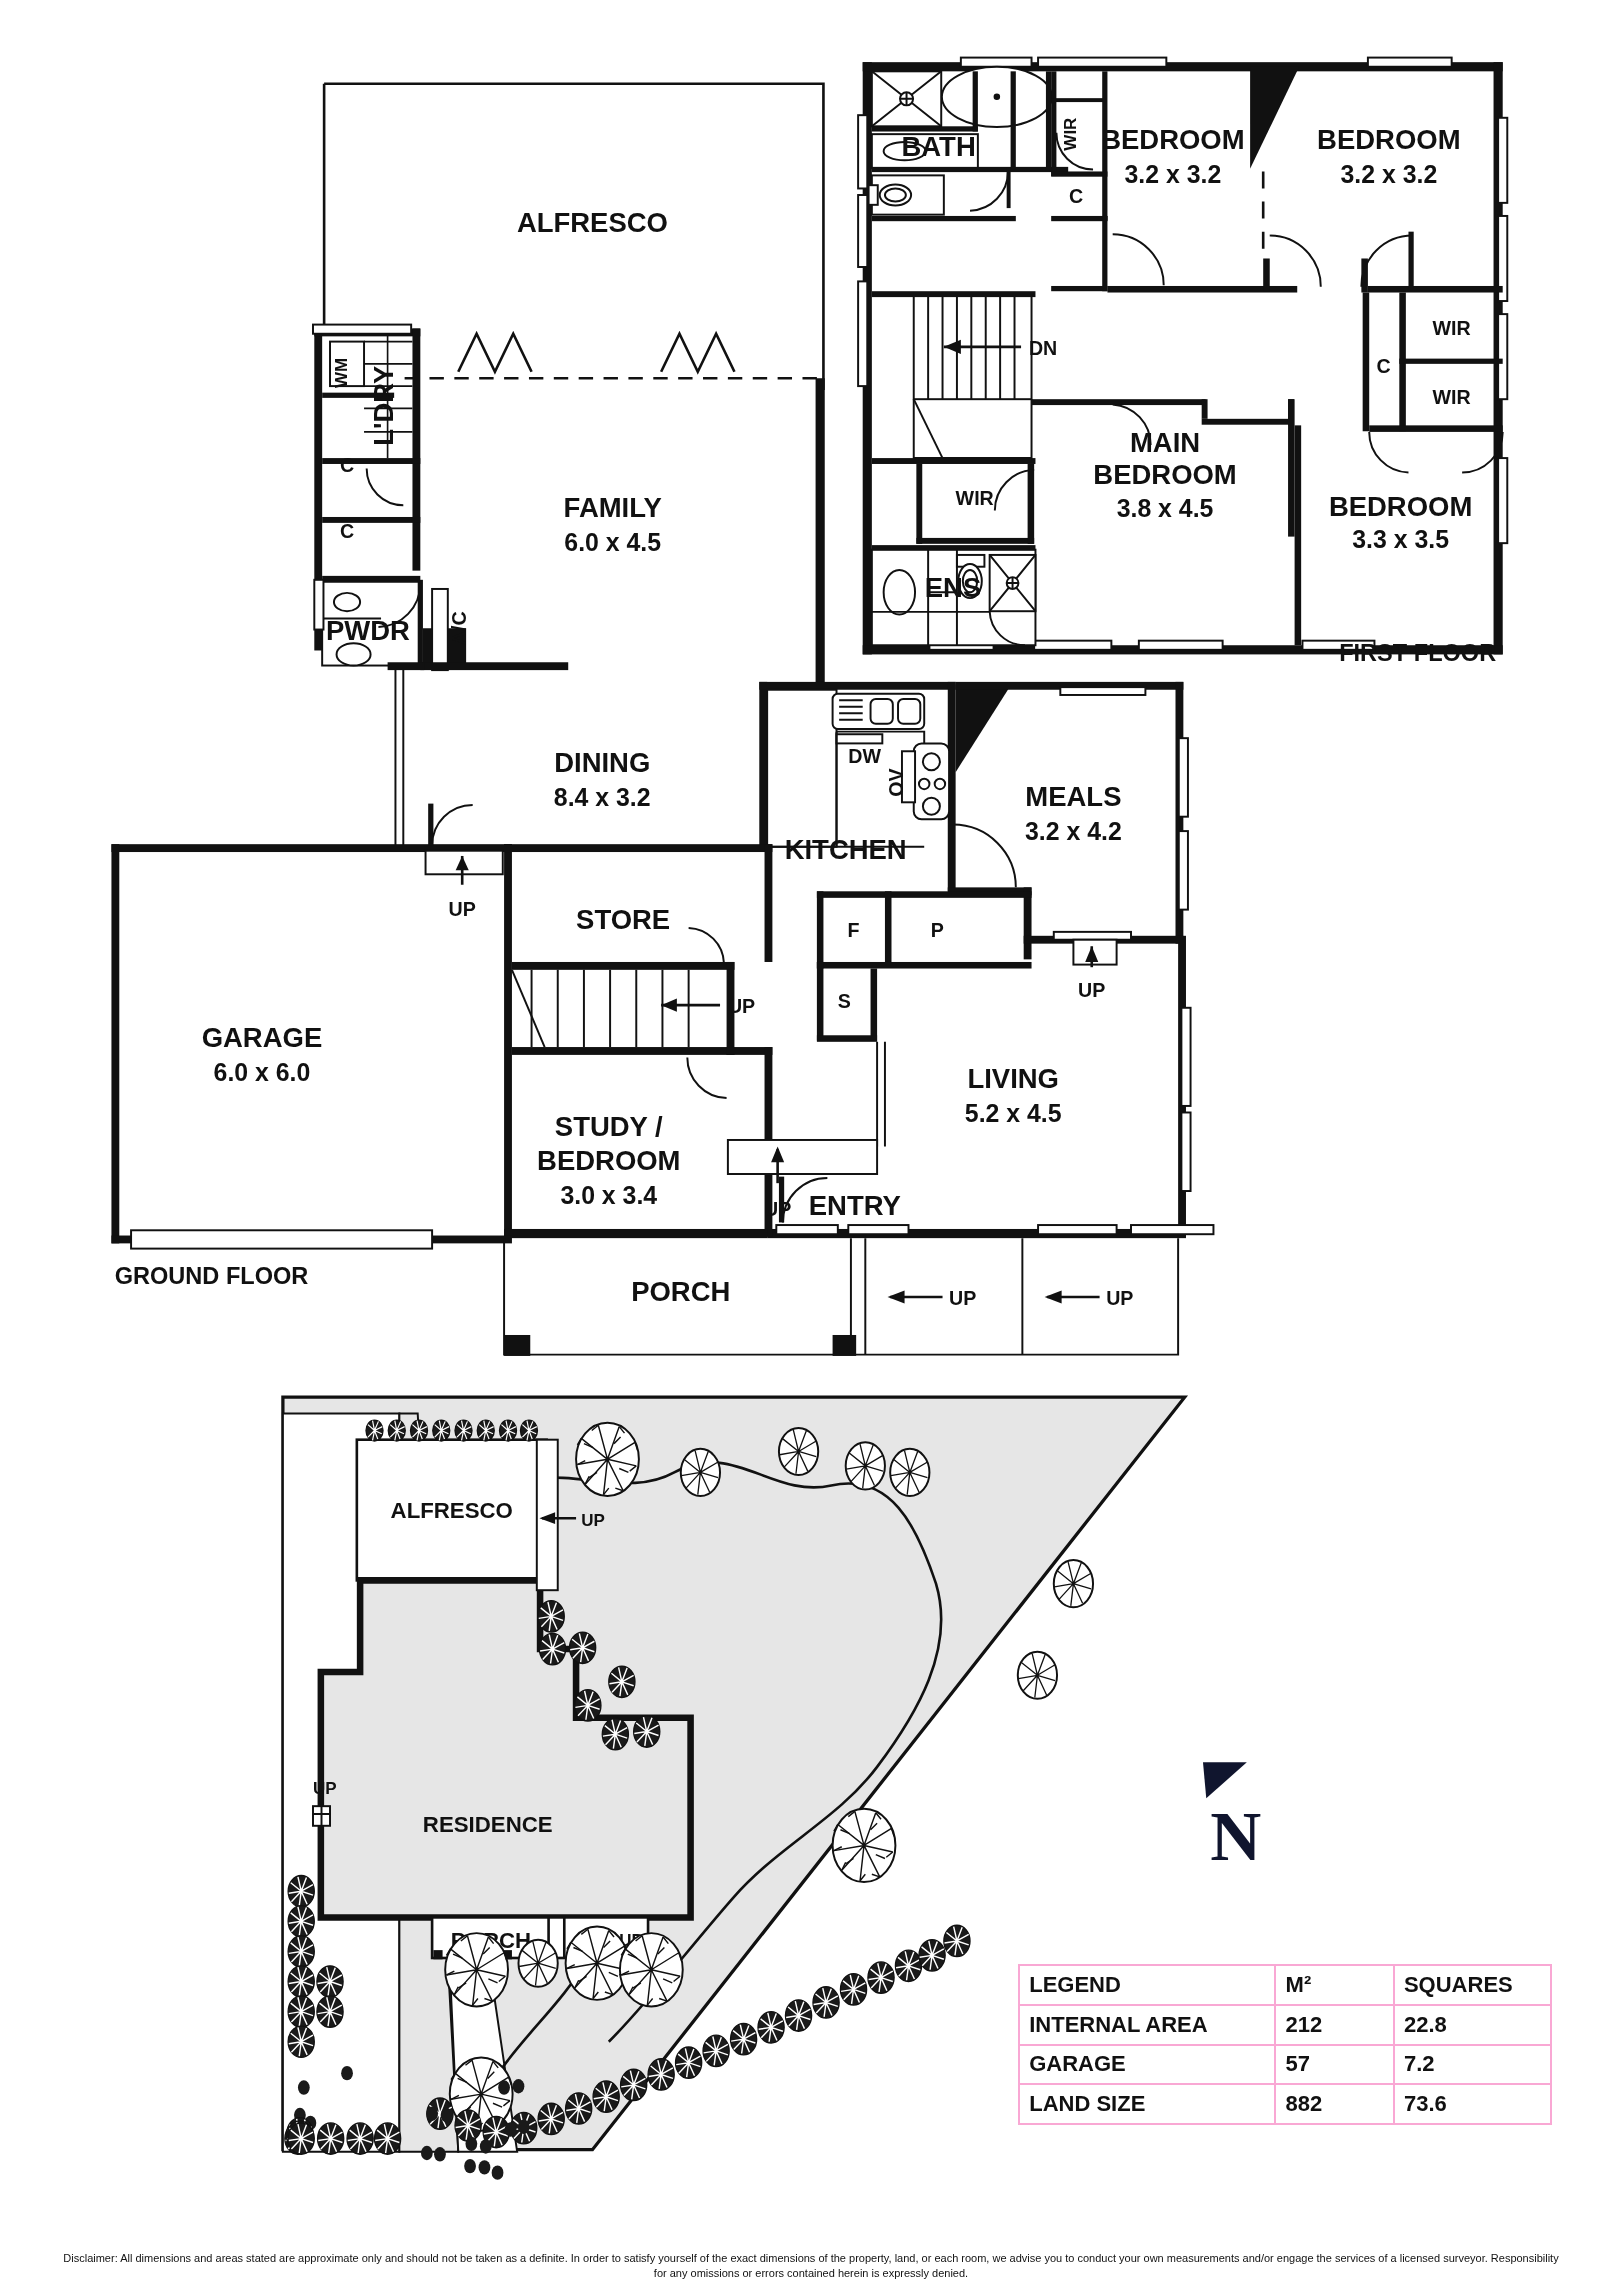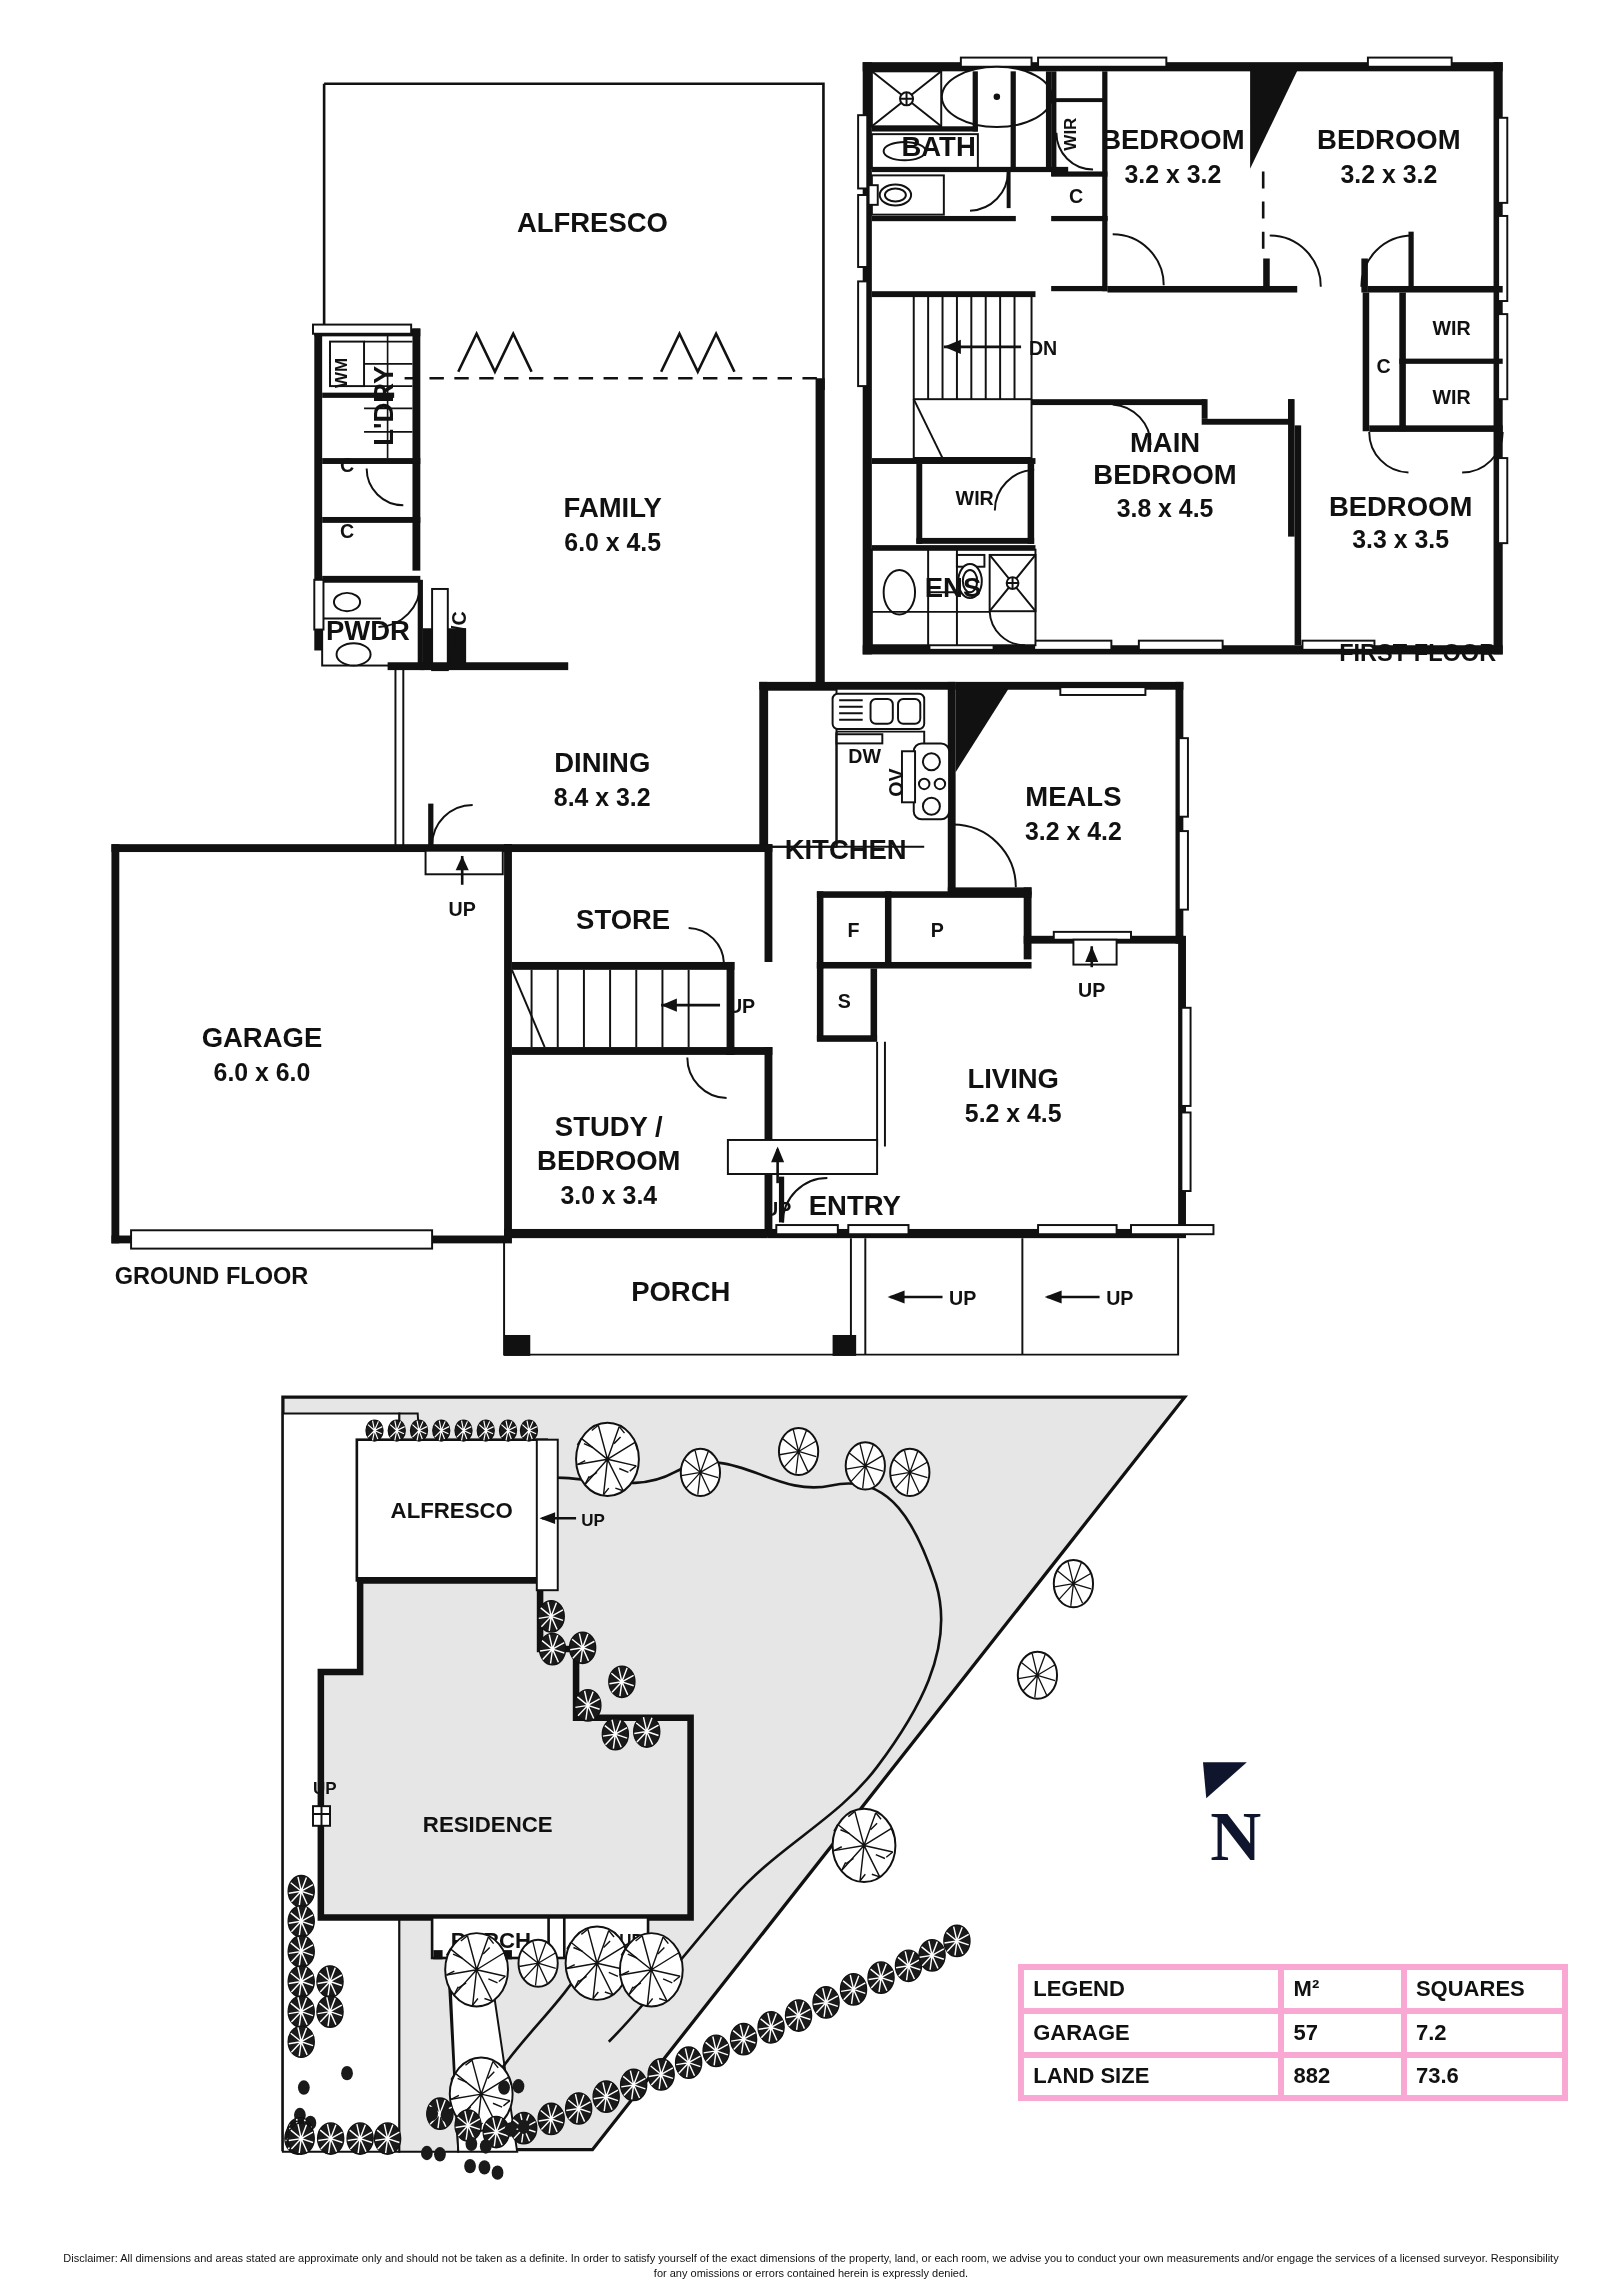--- a/index.html
+++ b/index.html
@@ -16,21 +16,21 @@
   .sitelbl{font-size:34px;font-weight:700;}
   .siteSmall{font-size:26px;font-weight:700;}
   .disclaimer{position:absolute;left:0;right:0;bottom:0;text-align:center;
      font-size:11px;line-height:1.35;color:#111;padding:0 59px 14.4px 59px;
      font-family:"Liberation Sans", sans-serif;}
   .wm{position:absolute;left:982px;top:2196px;font-size:51px;letter-spacing:9.2px;
      color:#efece3;font-family:"Liberation Serif", serif;font-weight:700;
      pointer-events:none;}
   table.legend{position:absolute;border-collapse:collapse;
      font-family:"Liberation Sans", sans-serif;font-weight:700;font-size:22px;}
-  table.legend td{border:6px solid #f9a8d4;padding:5.9px 9.2px;white-space:nowrap;}
+  table.legend td{border:2px solid #f9a8d4;padding:5.9px 9.2px;white-space:nowrap;}
   td.num{text-align:left;}
 </style>
 </head>
 <body>
 
 <div id="root">
 
 <svg width="1622" height="2295" viewBox="0 0 2478 3507">
 
   <defs>
@@ -669,20 +669,25 @@
 </svg>
 
 <table class="legend" style="left:1018px; top:1964px;">
   <tbody>
         <tr>
     <td style="width:236px">LEGEND</td>
     <td class="num" style="width:98px">M²</td>
     <td class="num" style="width:137px">SQUARES</td>
   </tr>
   <tr>
+    <td>INTERNAL AREA</td>
+    <td class="num">212</td>
+    <td class="num">22.8</td>
+  </tr>
+  <tr>
     <td>GARAGE</td>
     <td class="num">57</td>
     <td class="num">7.2</td>
   </tr>
   <tr>
     <td>LAND SIZE</td>
     <td class="num">882</td>
     <td class="num">73.6</td>
   </tr>
 </tbody>

